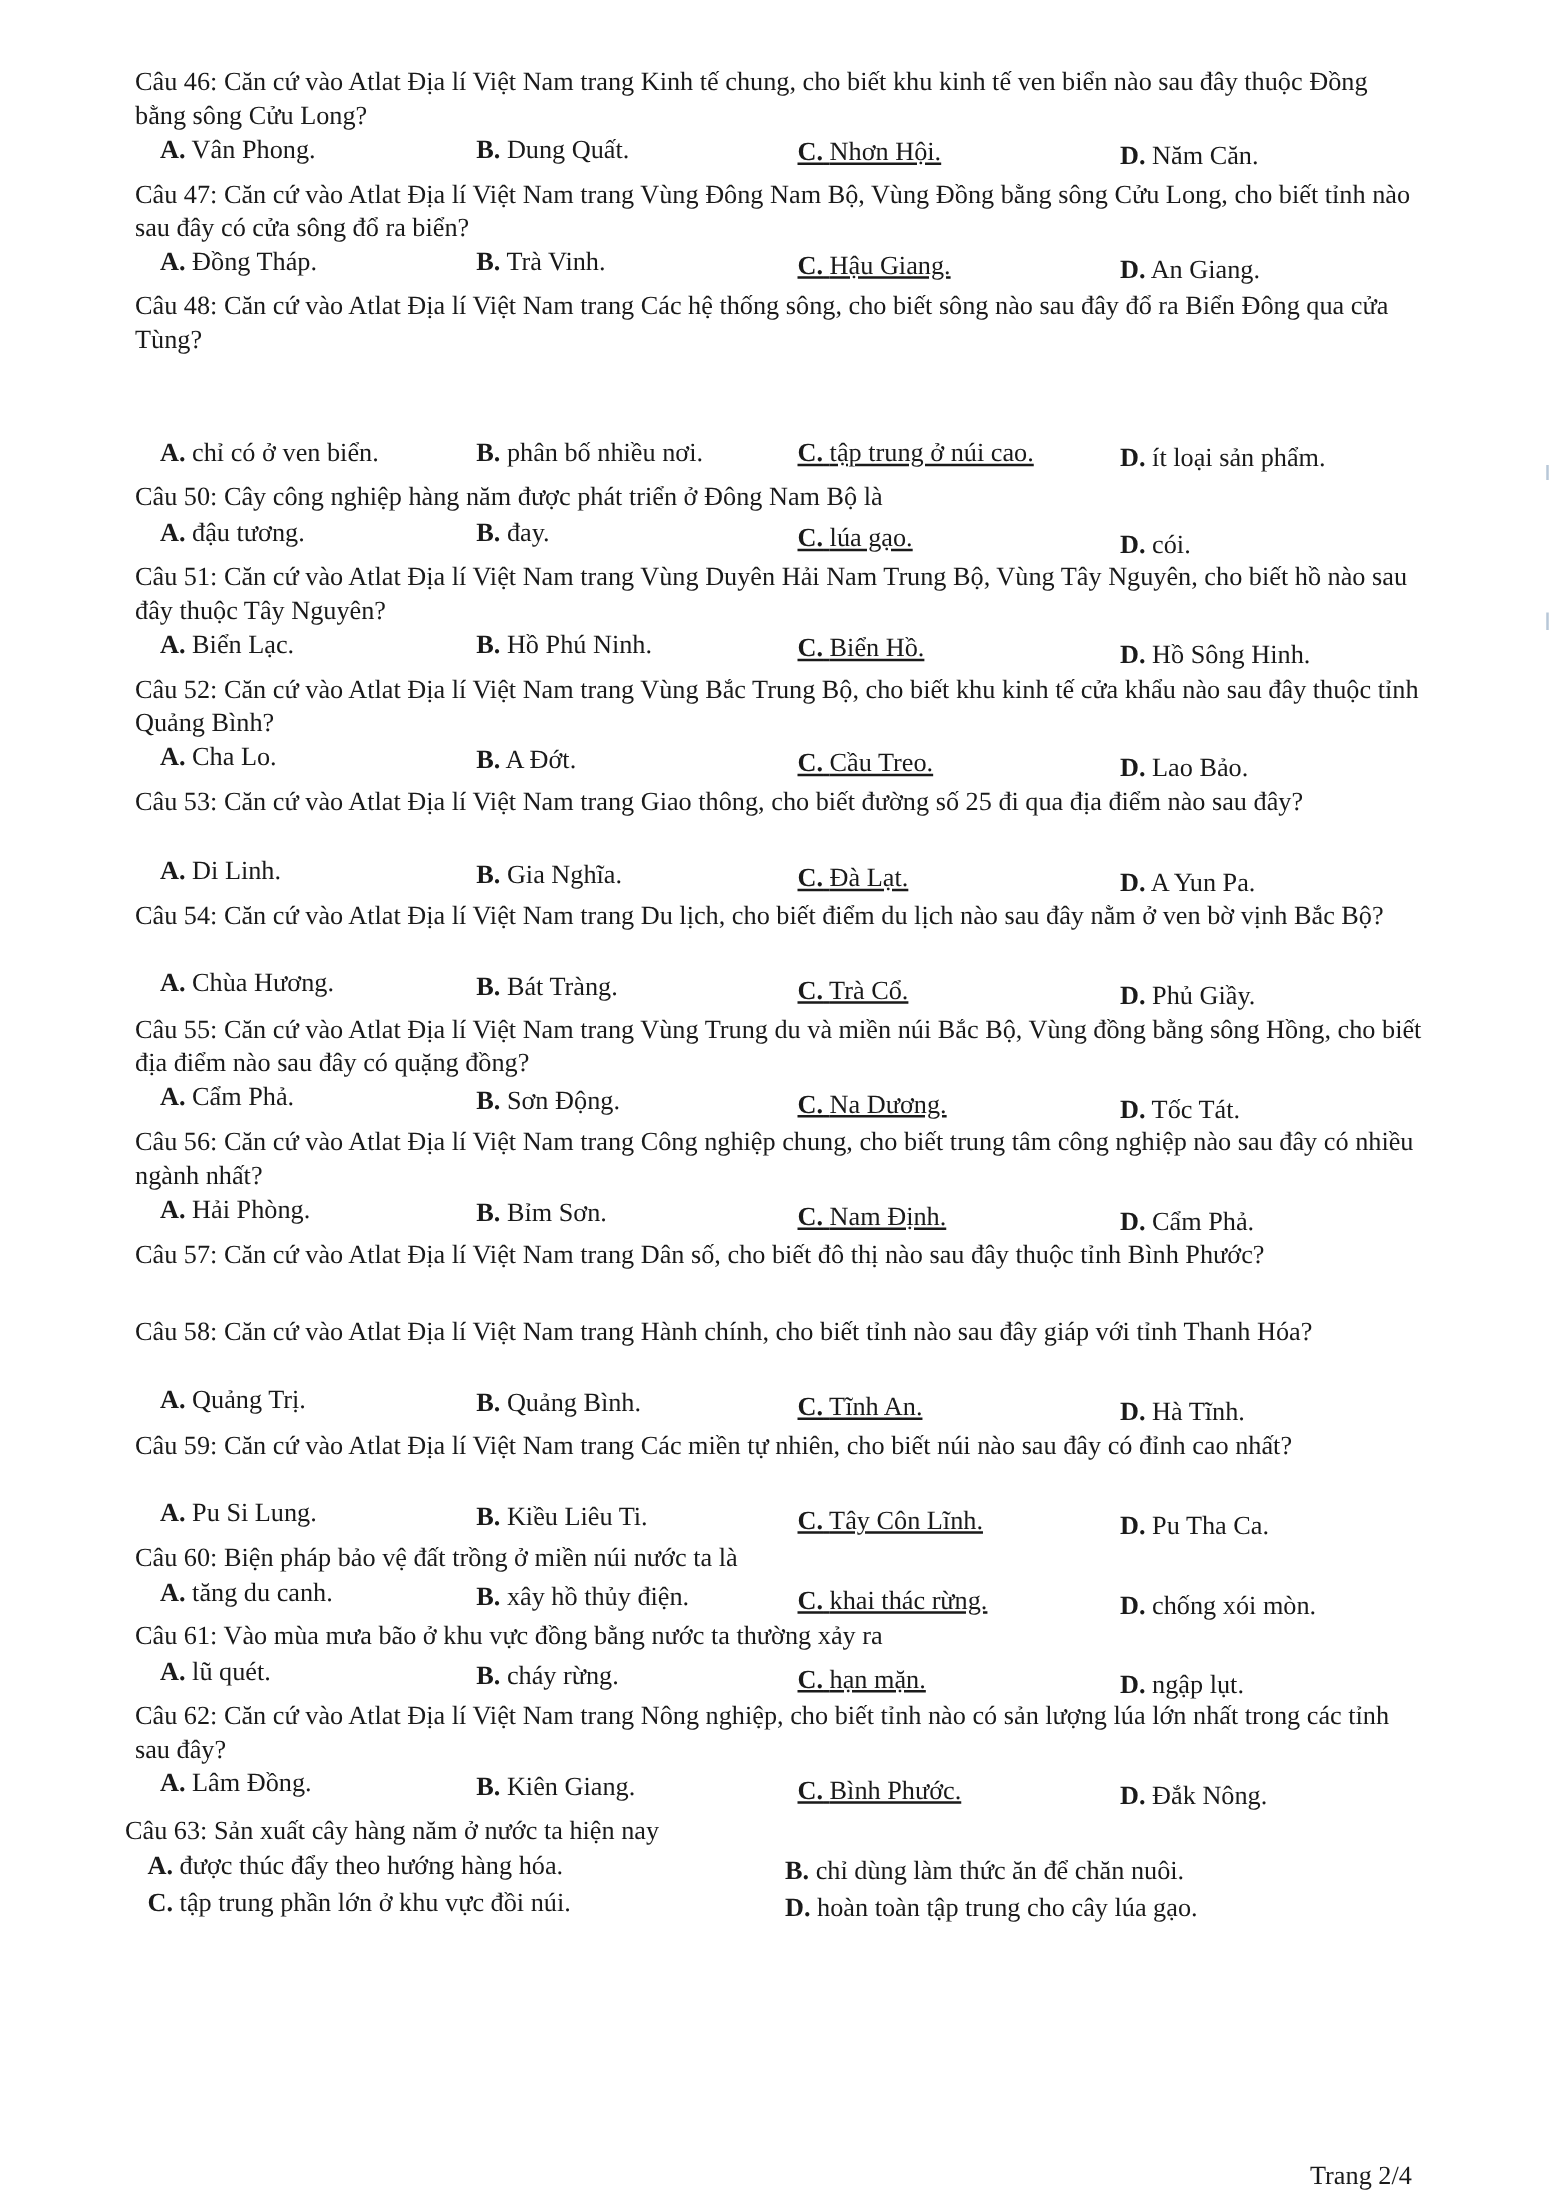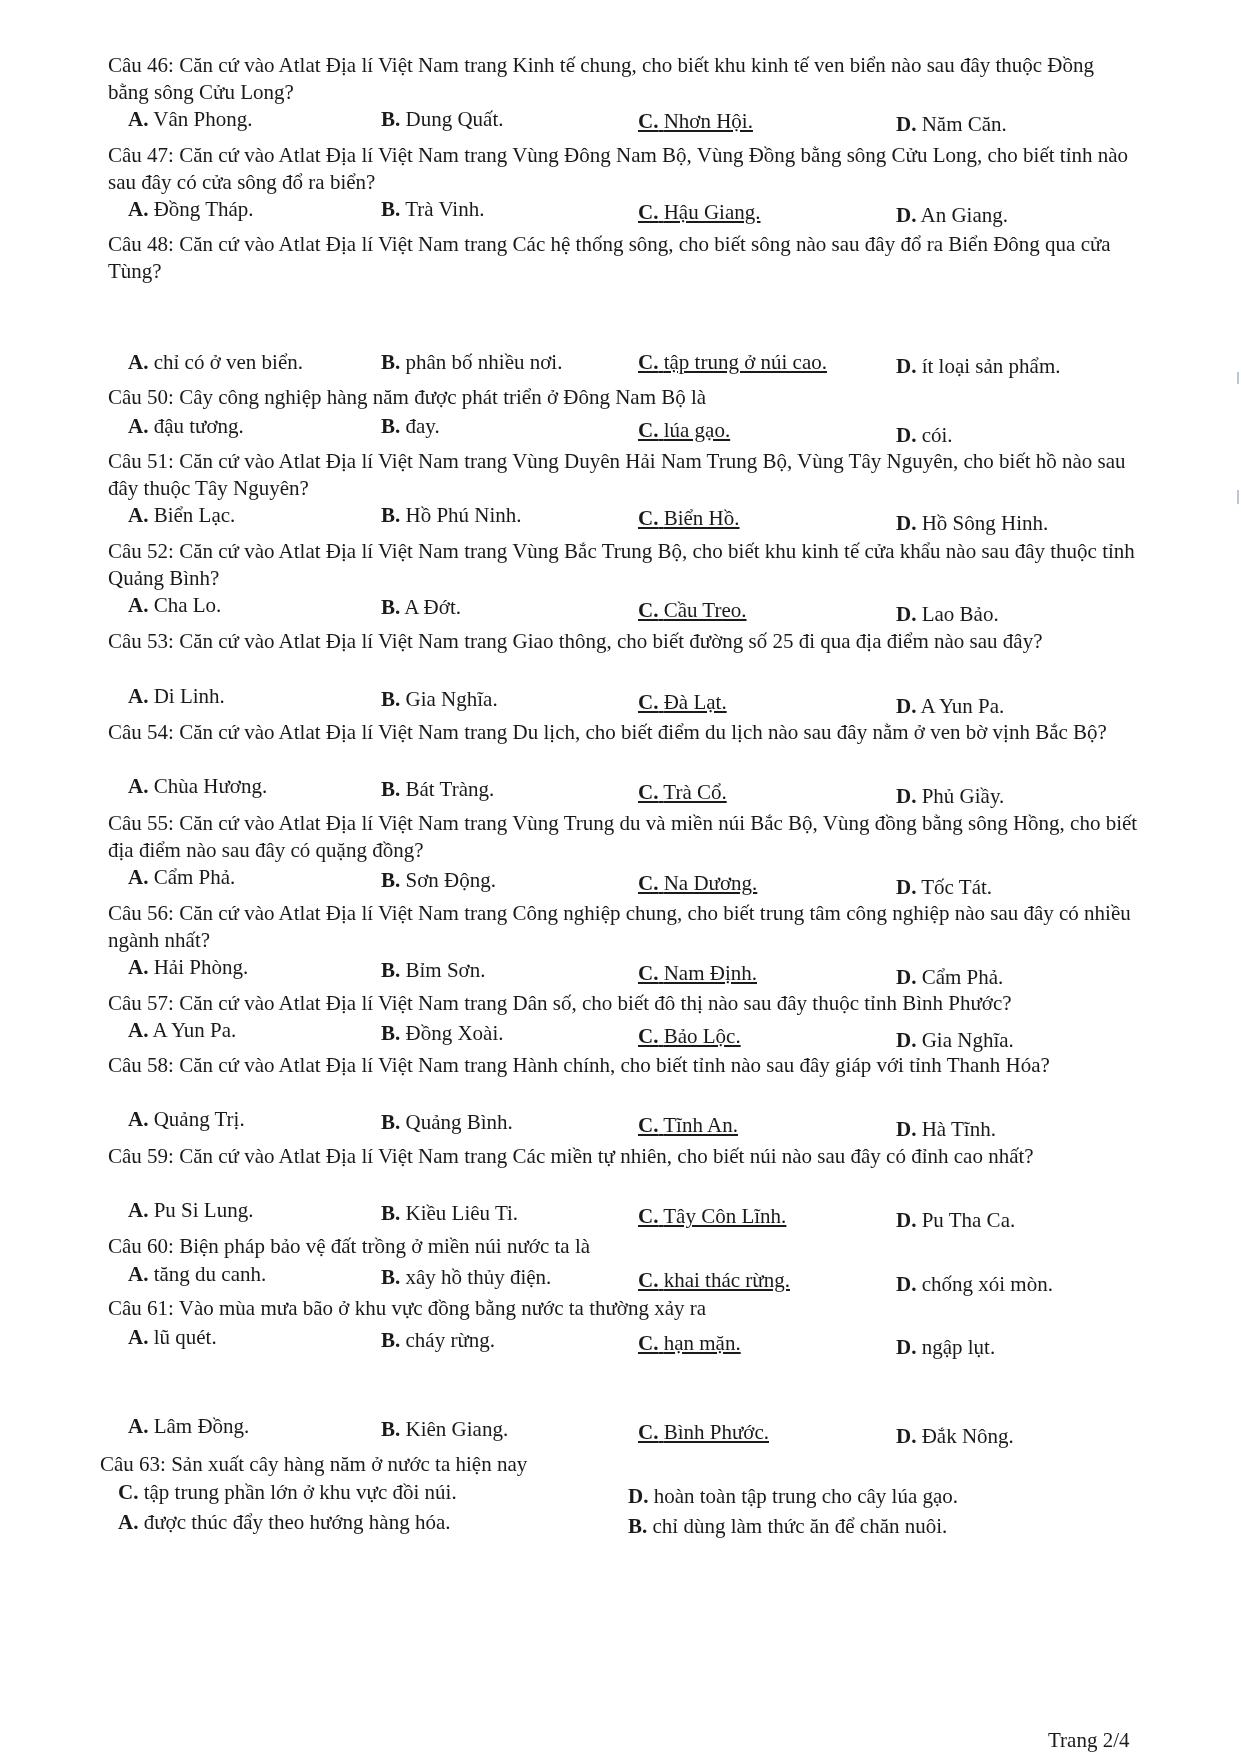--- a/index.html
+++ b/index.html
@@ -135,26 +135,20 @@
     <span class="opt o0"><b>A.</b> <span>Hải Phòng.</span></span>
     <span class="opt o1" style="top:3px"><b>B.</b> <span>Bỉm Sơn.</span></span>
     <span class="opt o2" style="top:6px"><b>C.</b> <span>Nam Định.</span></span>
     <span class="opt o3" style="top:10px"><b>D.</b> <span>Cẩm Phả.</span></span>
   </div>
 
   <div class="q" style="top:990px">
     <span class="num">Câu 57:</span>
     <span>Căn cứ vào Atlat Địa lí Việt Nam trang Dân số, cho biết đô thị nào sau đây thuộc tỉnh Bình Phước?</span>
   </div>
-  <div class="opts" style="top:1018px">
-    <span class="opt o0"><b>A.</b> <span>A Yun Pa.</span></span>
-    <span class="opt o1" style="top:3px"><b>B.</b> <span>Đồng Xoài.</span></span>
-    <span class="opt o2" style="top:6px"><b>C.</b> <span>Bảo Lộc.</span></span>
-    <span class="opt o3" style="top:10px"><b>D.</b> <span>Gia Nghĩa.</span></span>
-  </div>
 
   <div class="q" style="top:1052px">
     <span class="num">Câu 58:</span>
     <span>Căn cứ vào Atlat Địa lí Việt Nam trang Hành chính, cho biết tỉnh nào sau đây giáp với tỉnh Thanh Hóa?</span>
   </div>
   <div class="opts" style="top:1107px">
     <span class="opt o0"><b>A.</b> <span>Quảng Trị.</span></span>
     <span class="opt o1" style="top:3px"><b>B.</b> <span>Quảng Bình.</span></span>
     <span class="opt o2" style="top:6px"><b>C.</b> <span>Tĩnh An.</span></span>
     <span class="opt o3" style="top:10px"><b>D.</b> <span>Hà Tĩnh.</span></span>
@@ -186,39 +180,43 @@
     <span class="num">Câu 61:</span>
     <span>Vào mùa mưa bão ở khu vực đồng bằng nước ta thường xảy ra</span>
   </div>
   <div class="opts" style="top:1325px">
     <span class="opt o0"><b>A.</b> <span>lũ quét.</span></span>
     <span class="opt o1" style="top:3px"><b>B.</b> <span>cháy rừng.</span></span>
     <span class="opt o2" style="top:6px"><b>C.</b> <span>hạn mặn.</span></span>
     <span class="opt o3" style="top:10px"><b>D.</b> <span>ngập lụt.</span></span>
   </div>
 
+  <div class="q" style="top:1359px">
+    <span class="num">Câu 62:</span>
+    <span>Căn cứ vào Atlat Địa lí Việt Nam trang Nông nghiệp, cho biết tỉnh nào có sản lượng lúa lớn nhất trong các tỉnh sau đây?</span>
+  </div>
   <div class="opts" style="top:1414px">
     <span class="opt o0"><b>A.</b> <span>Lâm Đồng.</span></span>
     <span class="opt o1" style="top:3px"><b>B.</b> <span>Kiên Giang.</span></span>
     <span class="opt o2" style="top:6px"><b>C.</b> <span>Bình Phước.</span></span>
     <span class="opt o3" style="top:10px"><b>D.</b> <span>Đắk Nông.</span></span>
   </div>
 
   <div class="q" style="top:1451px;left:100px">
     <span class="num">Câu 63:</span>
     <span>Sản xuất cây hàng năm ở nước ta hiện nay</span>
   </div>
   <div class="opts2" style="top:1480px">
     <div class="row">
+      <span class="left"><b>A.</b> <span>được thúc đẩy theo hướng hàng hóa.</span></span>
+      <span class="right" style="top:4px"><b>B.</b> <span>chỉ dùng làm thức ăn để chăn nuôi.</span></span>
+    </div>
+    <div class="row">
       <span class="left"><b>C.</b> <span>tập trung phần lớn ở khu vực đồi núi.</span></span>
       <span class="right" style="top:4px"><b>D.</b> <span>hoàn toàn tập trung cho cây lúa gạo.</span></span>
     </div>
-    <div class="row">
-      <span class="left"><b>A.</b> <span>được thúc đẩy theo hướng hàng hóa.</span></span>
-      <span class="right" style="top:4px"><b>B.</b> <span>chỉ dùng làm thức ăn để chăn nuôi.</span></span>
-    </div>
   </div>
 
   <div class="footer">Trang 2/4</div>
 
   <div class="mark" style="top:490px;height:14px"></div>
   <div class="mark" style="top:372px;height:12px"></div>
 </div>
 
 </body></html>

